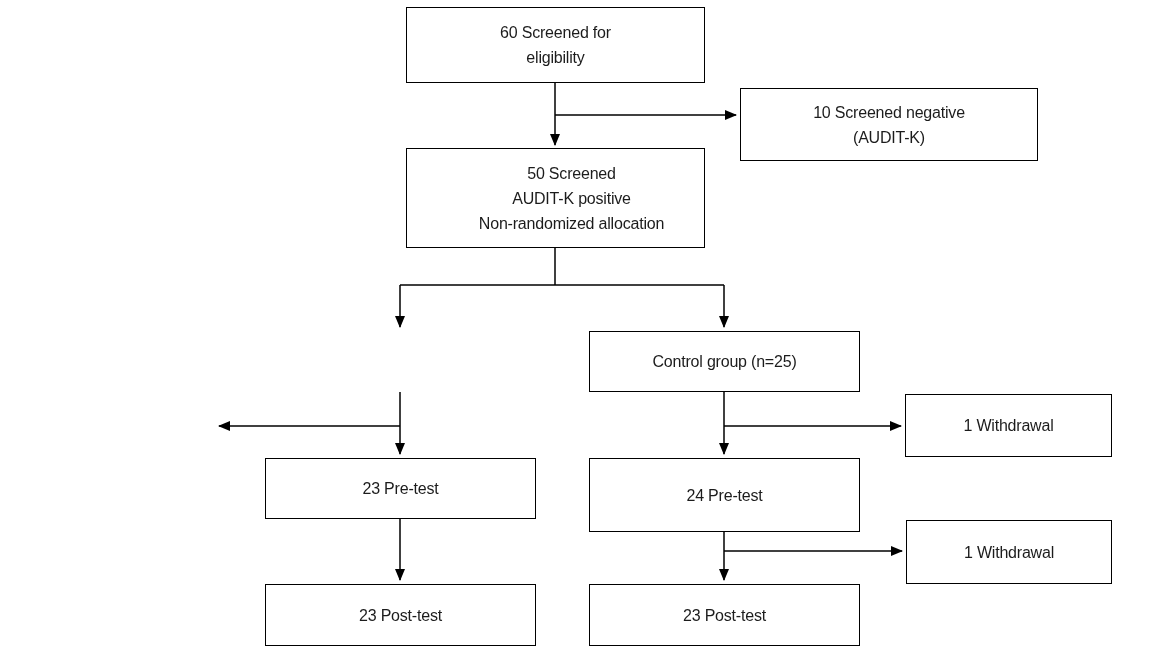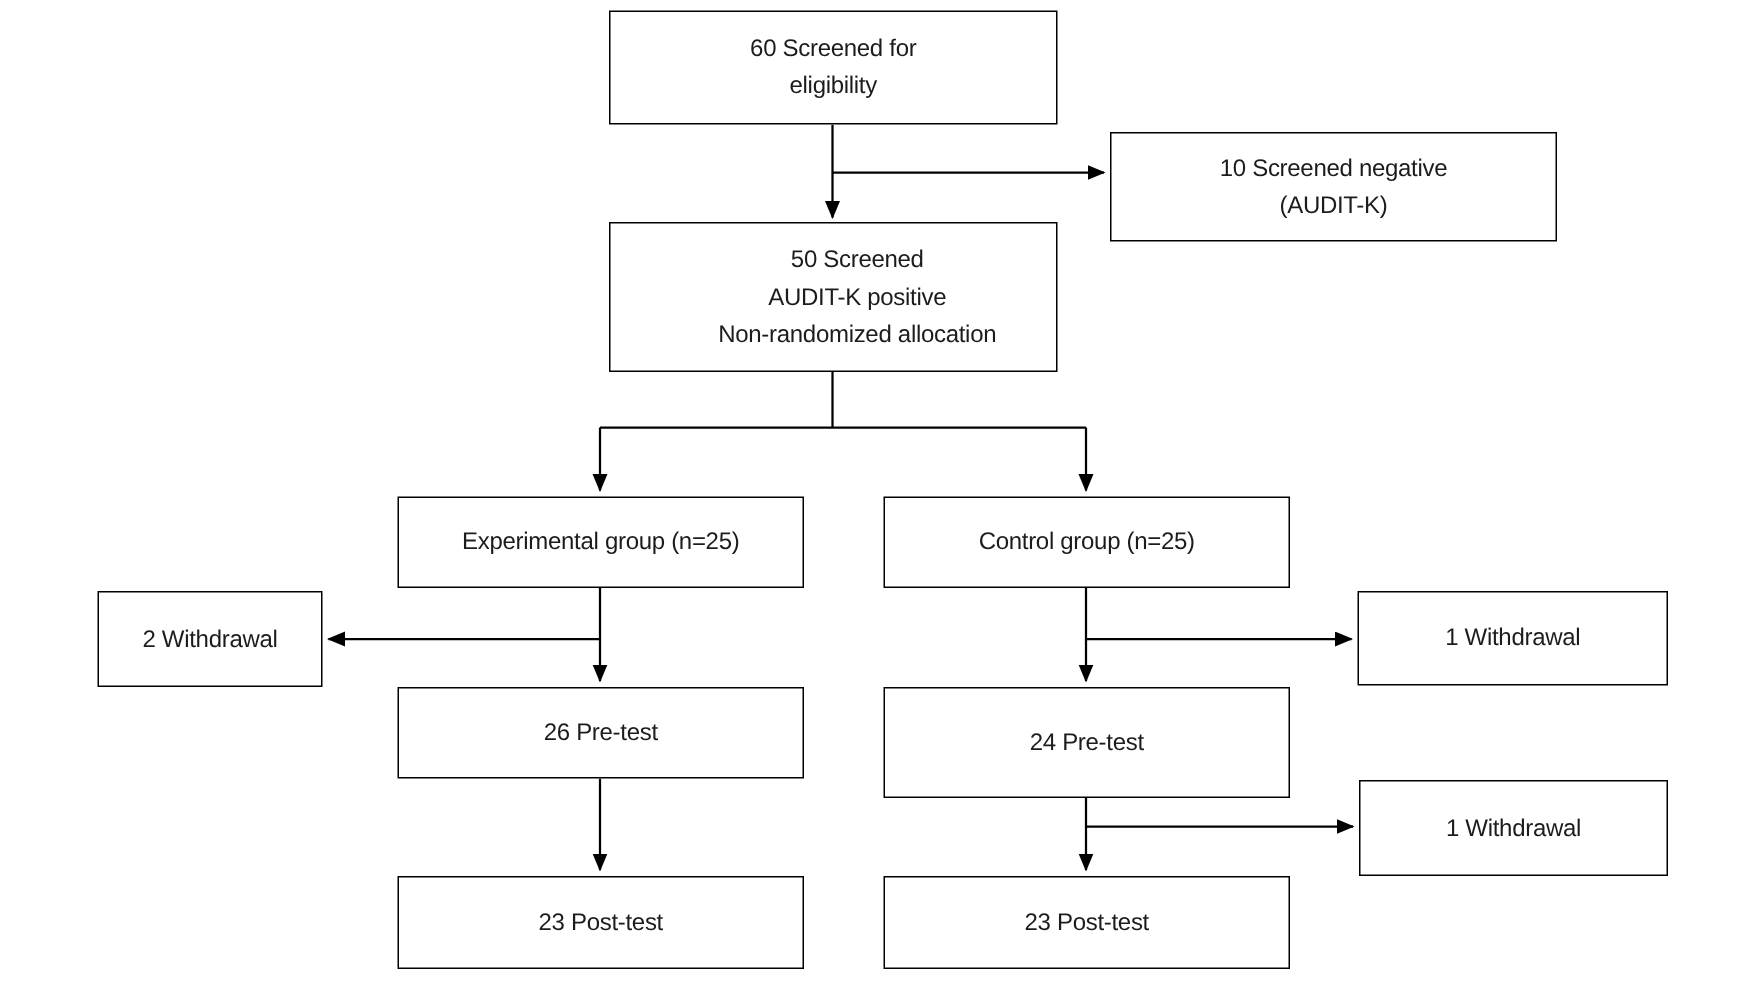--- a/index.html
+++ b/index.html
@@ -81,38 +81,32 @@
     <span class="label">10 Screened negative
 (AUDIT-K)</span>
   </div>
 
   <div class="flow-box" style="left:406px; top:148px; width:299px; height:100px;padding-left:32px;">
     <span class="label">50 Screened
 AUDIT-K positive
 Non-randomized allocation</span>
   </div>
 
-  <div class="flow-box" style="left:265px; top:331px; width:271px; height:61px;">
-    <span class="label">Experimental group (n=25)</span>
-  </div>
 
   <div class="flow-box" style="left:589px; top:331px; width:271px; height:61px;">
     <span class="label">Control group (n=25)</span>
   </div>
 
-  <div class="flow-box" style="left:65px; top:394px; width:150px; height:64px;">
-    <span class="label">2 Withdrawal</span>
-  </div>
 
   <div class="flow-box" style="left:905px; top:394px; width:207px; height:63px;">
     <span class="label">1 Withdrawal</span>
   </div>
 
   <div class="flow-box" style="left:265px; top:458px; width:271px; height:61px;">
-    <span class="label">26 Pre-test</span>
+    <span class="label">23 Pre-test</span>
   </div>
 
   <div class="flow-box" style="left:589px; top:458px; width:271px; height:74px;">
     <span class="label">24 Pre-test</span>
   </div>
 
   <div class="flow-box" style="left:906px; top:520px; width:206px; height:64px;">
     <span class="label">1 Withdrawal</span>
   </div>
 

